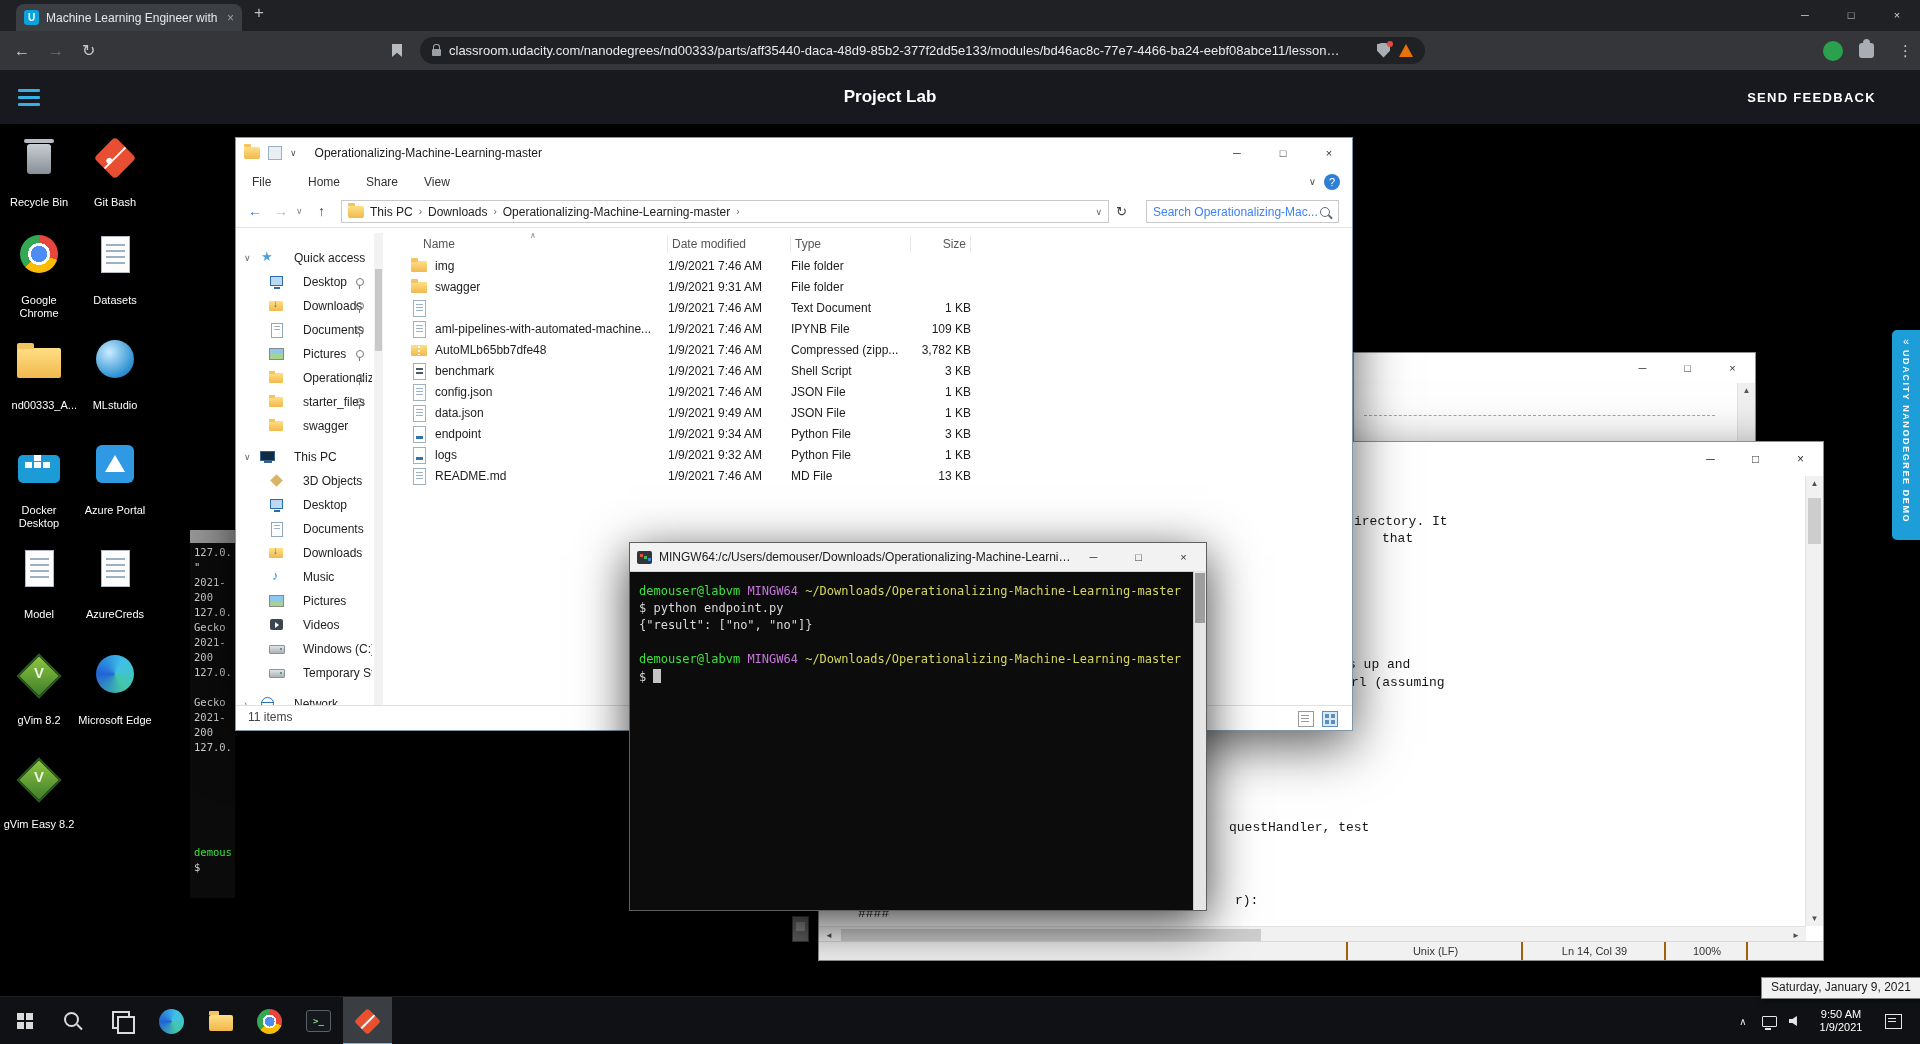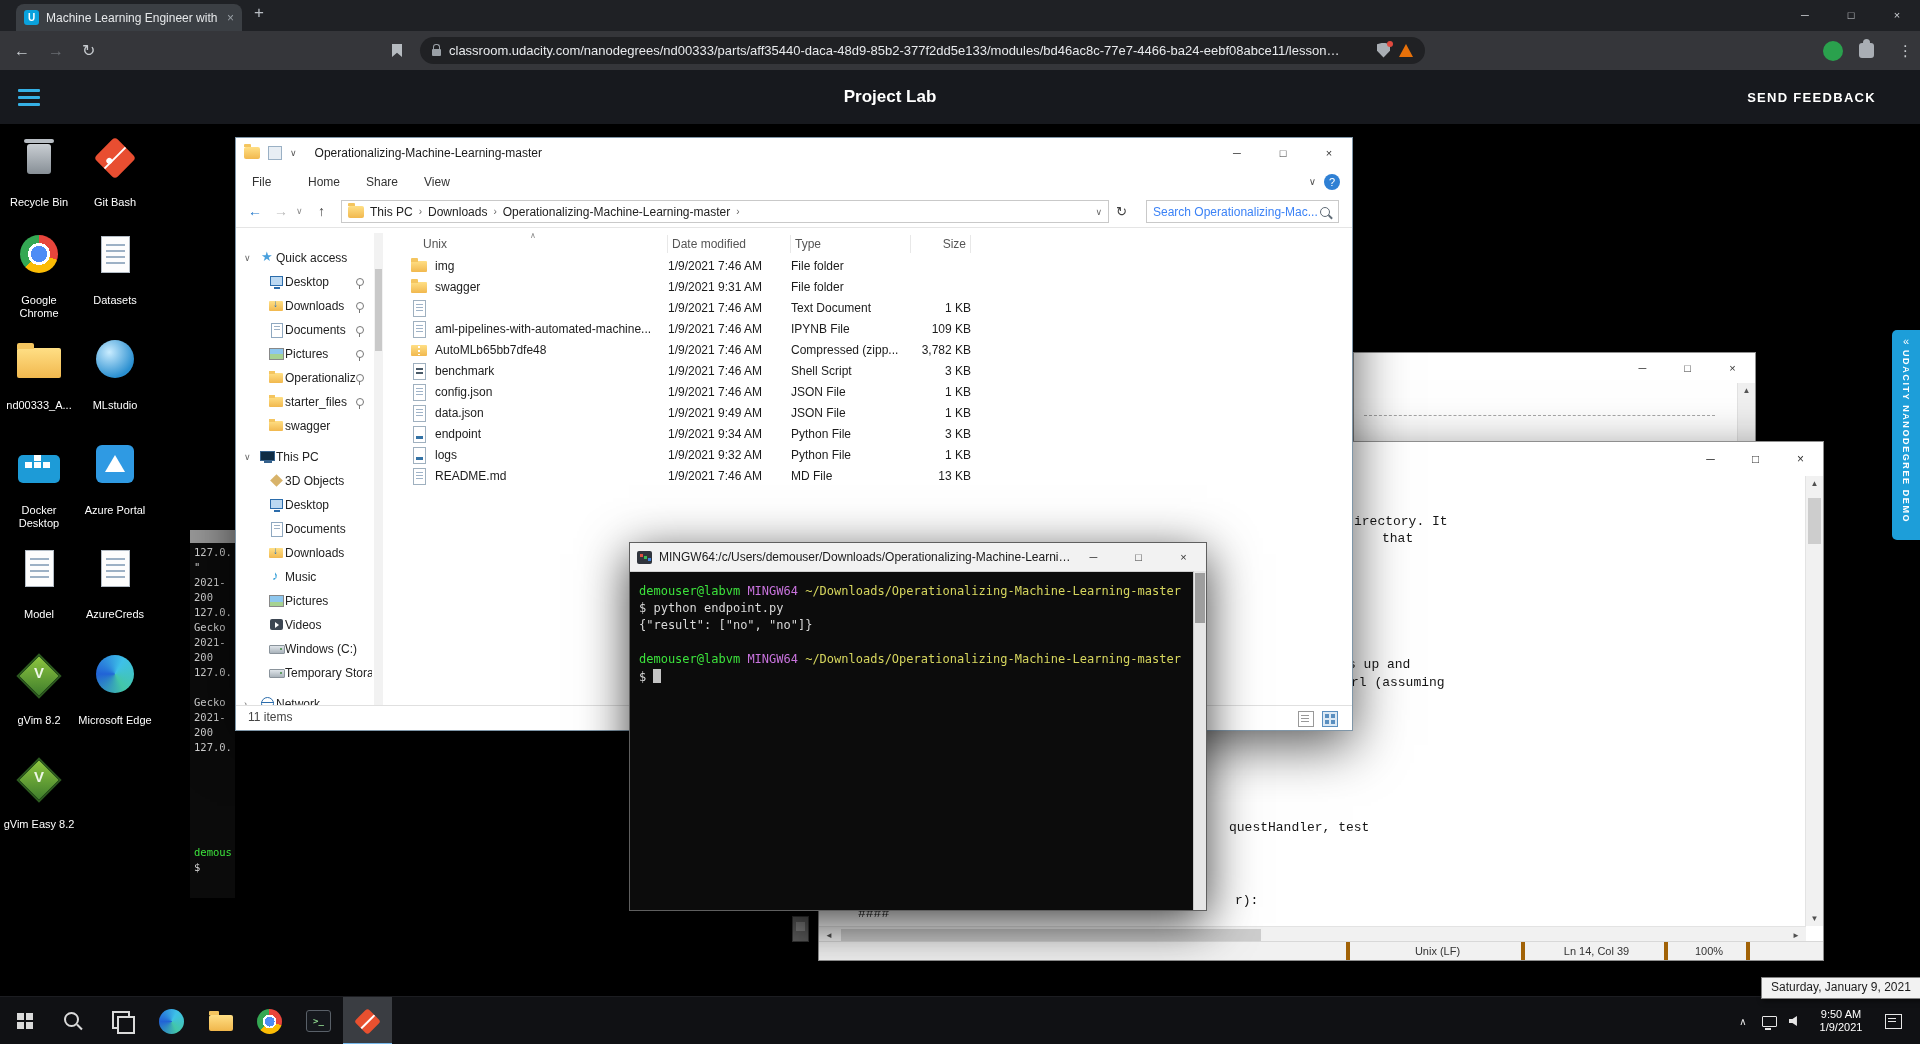--- a/index.html
+++ b/index.html
@@ -109,21 +109,21 @@
   #searchbox{position:absolute;left:910px;top:4px;width:193px;height:23px;border:1px solid #c9c9c9;
     display:flex;align-items:center;padding:0 6px;box-sizing:border-box}
   #searchbox .ph{flex:1;font-size:12px;color:#3b82f6;white-space:nowrap;overflow:hidden}
   .mag{width:8px;height:8px;border:1.5px solid #5f6b76;border-radius:50%;position:relative;flex:none;margin-right:2px}
   .mag::after{content:"";position:absolute;width:5px;height:1.5px;background:#5f6b76;transform:rotate(45deg);right:-4px;bottom:-2px}
   #fe-nav{position:absolute;left:0;top:95px;width:136px;bottom:24px;overflow:hidden;font-size:12px;color:#222;padding-top:12px;box-sizing:border-box}
   .nav-sec{position:relative;height:25px;display:flex;align-items:center;padding-left:24px;margin-top:6px}
   .nav-sec:first-child{margin-top:0}
   .nav-arrow{position:absolute;left:8px;font-size:9px;color:#666}
   .nav-item{position:relative;height:24px;display:flex;align-items:center;padding-left:33px}
-  .nav-lbl{margin-left:0;white-space:nowrap}
+  .nav-lbl{margin-left:18px;white-space:nowrap}
   .pin{position:absolute;right:8px;top:8px;width:6px;height:6px;border:1px solid #777;border-radius:50%}
   .pin::after{content:"";position:absolute;left:2px;top:6px;width:1px;height:4px;background:#777}
   .nic{width:16px;height:14px;position:relative;flex:none}
   .nic-star::before{content:"★";position:absolute;left:1px;top:-2px;font-size:13px;color:#49a0dd}
   .nic-monitor::before{content:"";position:absolute;left:1px;top:1px;width:11px;height:8px;border:1.5px solid #2b6cab;background:#bcd9f2}
   .nic-monitor::after{content:"";position:absolute;left:5px;top:12px;width:6px;height:2px;background:#2b6cab}
   .nic-download::before{content:"";position:absolute;left:0;top:2px;width:14px;height:10px;background:linear-gradient(#ffdf85,#f1b84e);border-radius:1px}
   .nic-download::after{content:"↓";position:absolute;left:4px;top:-1px;font-size:10px;font-weight:bold;color:#1c6fc4}
   .nic-doc::before{content:"";position:absolute;left:2px;top:0;width:10px;height:13px;background:#fff;border:1px solid #8fa8c0}
   .nic-doc::after{content:"";position:absolute;left:5px;top:3px;width:6px;height:6px;
@@ -197,21 +197,21 @@
   .np-frag{position:absolute;font-family:Liberation Mono, monospace;font-size:13px;color:#161616;white-space:pre}
   #np-vscroll{position:absolute;right:0;top:34px;width:17px;height:450px;background:#f1f1f1;border-left:1px solid #e3e3e3}
   #np-vscroll .thumb{position:absolute;left:2px;right:2px;top:22px;height:46px;background:#cdcdcd}
   #np-vscroll .ar{position:absolute;left:0;right:0;text-align:center;font-size:8px;color:#505050}
   .ar-top{top:3px}.ar-bot{bottom:3px}
   #np-hscroll{position:absolute;left:0;top:484px;right:17px;height:18px;background:#f1f1f1;border-top:1px solid #e3e3e3}
   #np-hscroll .thumb{position:absolute;top:2px;height:13px;left:22px;width:420px;background:#cdcdcd}
   #np-hscroll .ar{position:absolute;top:0;line-height:18px;font-size:8px;color:#505050}
   .ar-left{left:6px}.ar-right{right:6px}
   #np-status{position:absolute;left:0;bottom:0;right:0;height:18px;background:#f1f1f1;border-top:1px solid #d8d8d8}
-  .np-seg{position:absolute;top:0;height:18px;border-left:4px solid #a16207;font-size:11px;color:#333;
+  .np-seg{position:absolute;top:0;height:18px;border-left:2px solid #a16207;font-size:11px;color:#333;
     display:flex;align-items:center;justify-content:center}
   #np-seg1{left:527px;width:175px}
   #np-seg2{left:702px;width:143px}
   #np-seg3{left:845px;width:82px}
   #np-seg4{left:927px;width:77px}
   
   #mg{position:absolute;left:629px;top:542px;width:578px;height:369px;background:#0c0c0c;border:1px solid #5f5f5f;
     z-index:6;box-sizing:border-box;box-shadow:0 12px 46px rgba(0,0,0,.75)}
   #mg-title{position:absolute;left:0;top:0;right:0;height:28px;background:#f2f2f2;display:flex;align-items:center;
     border-bottom:1px solid #d0d0d0}
@@ -532,21 +532,21 @@
           <span class="nic nic-net"></span>
           <span class="nav-lbl">Network</span>
         </div>
       </div>
     <div id="fe-navscroll">
         <div class="thumb"></div>
       </div>
     <div id="fe-list">
       <div id="fe-headers">
         <span id="sortcaret">∧</span>
-        <span class="fh fh-name">Unix</span>
+        <span class="fh fh-name">Name</span>
         <span class="fh fh-date">Date modified</span>
         <span class="fh fh-type">Type</span>
         <span class="fh fh-size">Size</span>
       </div>
       <div id="fe-rows">
           <div class="fe-row">
             <div class="fi fi-folder"></div>
             <span class="fc-name">img</span>
             <span class="fc-date">1/9/2021 7:46 AM</span>
             <span class="fc-type">File folder</span>
@@ -715,21 +715,21 @@
         <div class="di di-trash"></div>
       </div>
       <div class="dlabel">Recycle Bin</div>
     </div>
     <div class="desk-item" style="left: 1px; top: 232px;">
       <div class="dicw">
         <div class="di di-chrome"></div>
       </div>
       <div class="dlabel">Google Chrome</div>
     </div>
-    <div class="desk-item" style="left: 1px; top: 337px;">
+    <div class="desk-item" style="left: 1px; top: 337px; align-items: flex-end;">
       <div class="dicw">
         <div class="di di-folder"></div>
       </div>
       <div class="dlabel">nd00333_A...</div>
     </div>
     <div class="desk-item" style="left: 1px; top: 442px;">
       <div class="dicw">
         <div class="di di-docker"></div>
       </div>
       <div class="dlabel">Docker Desktop</div>

